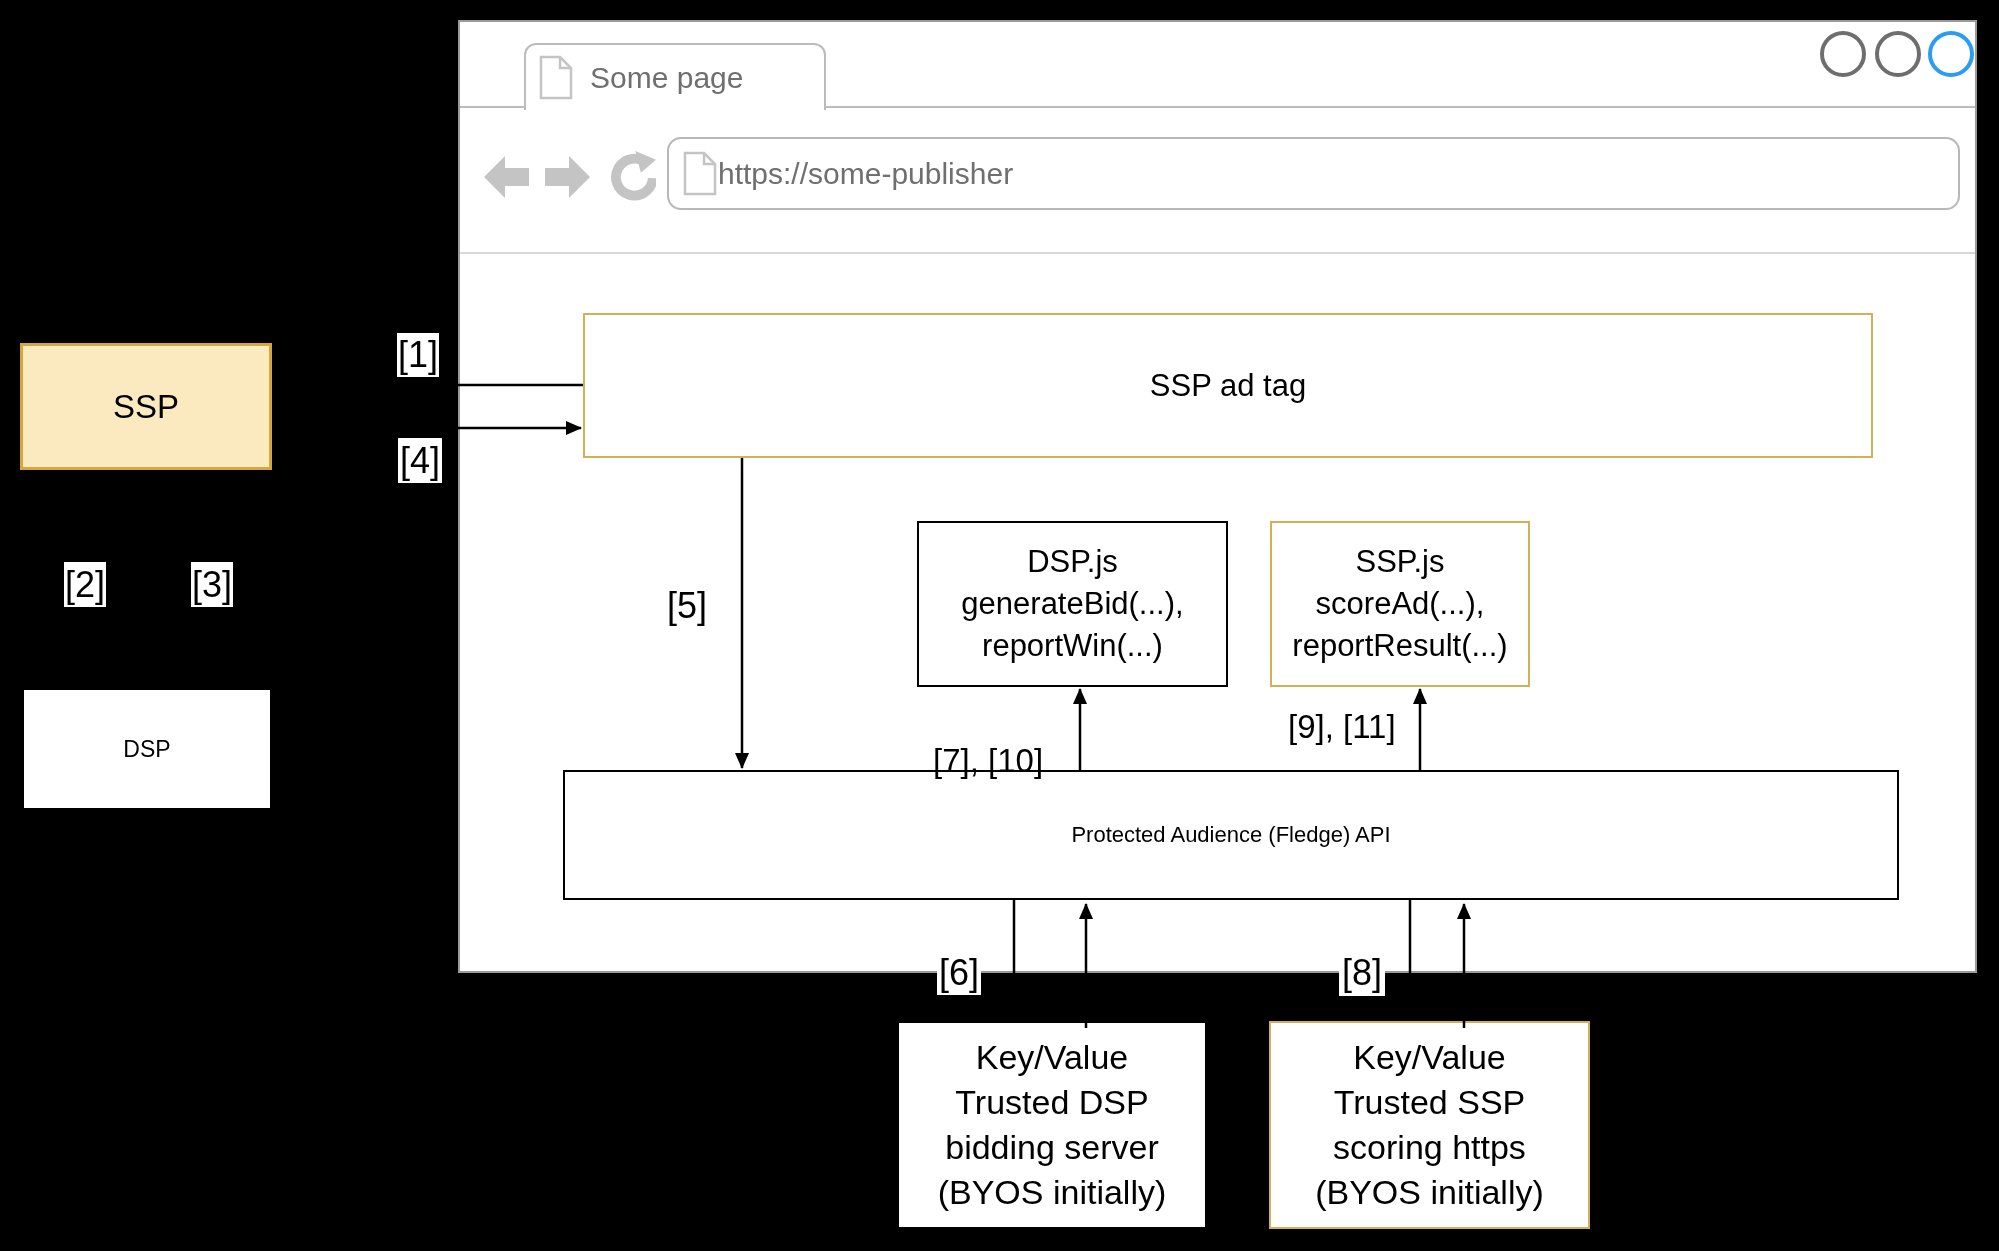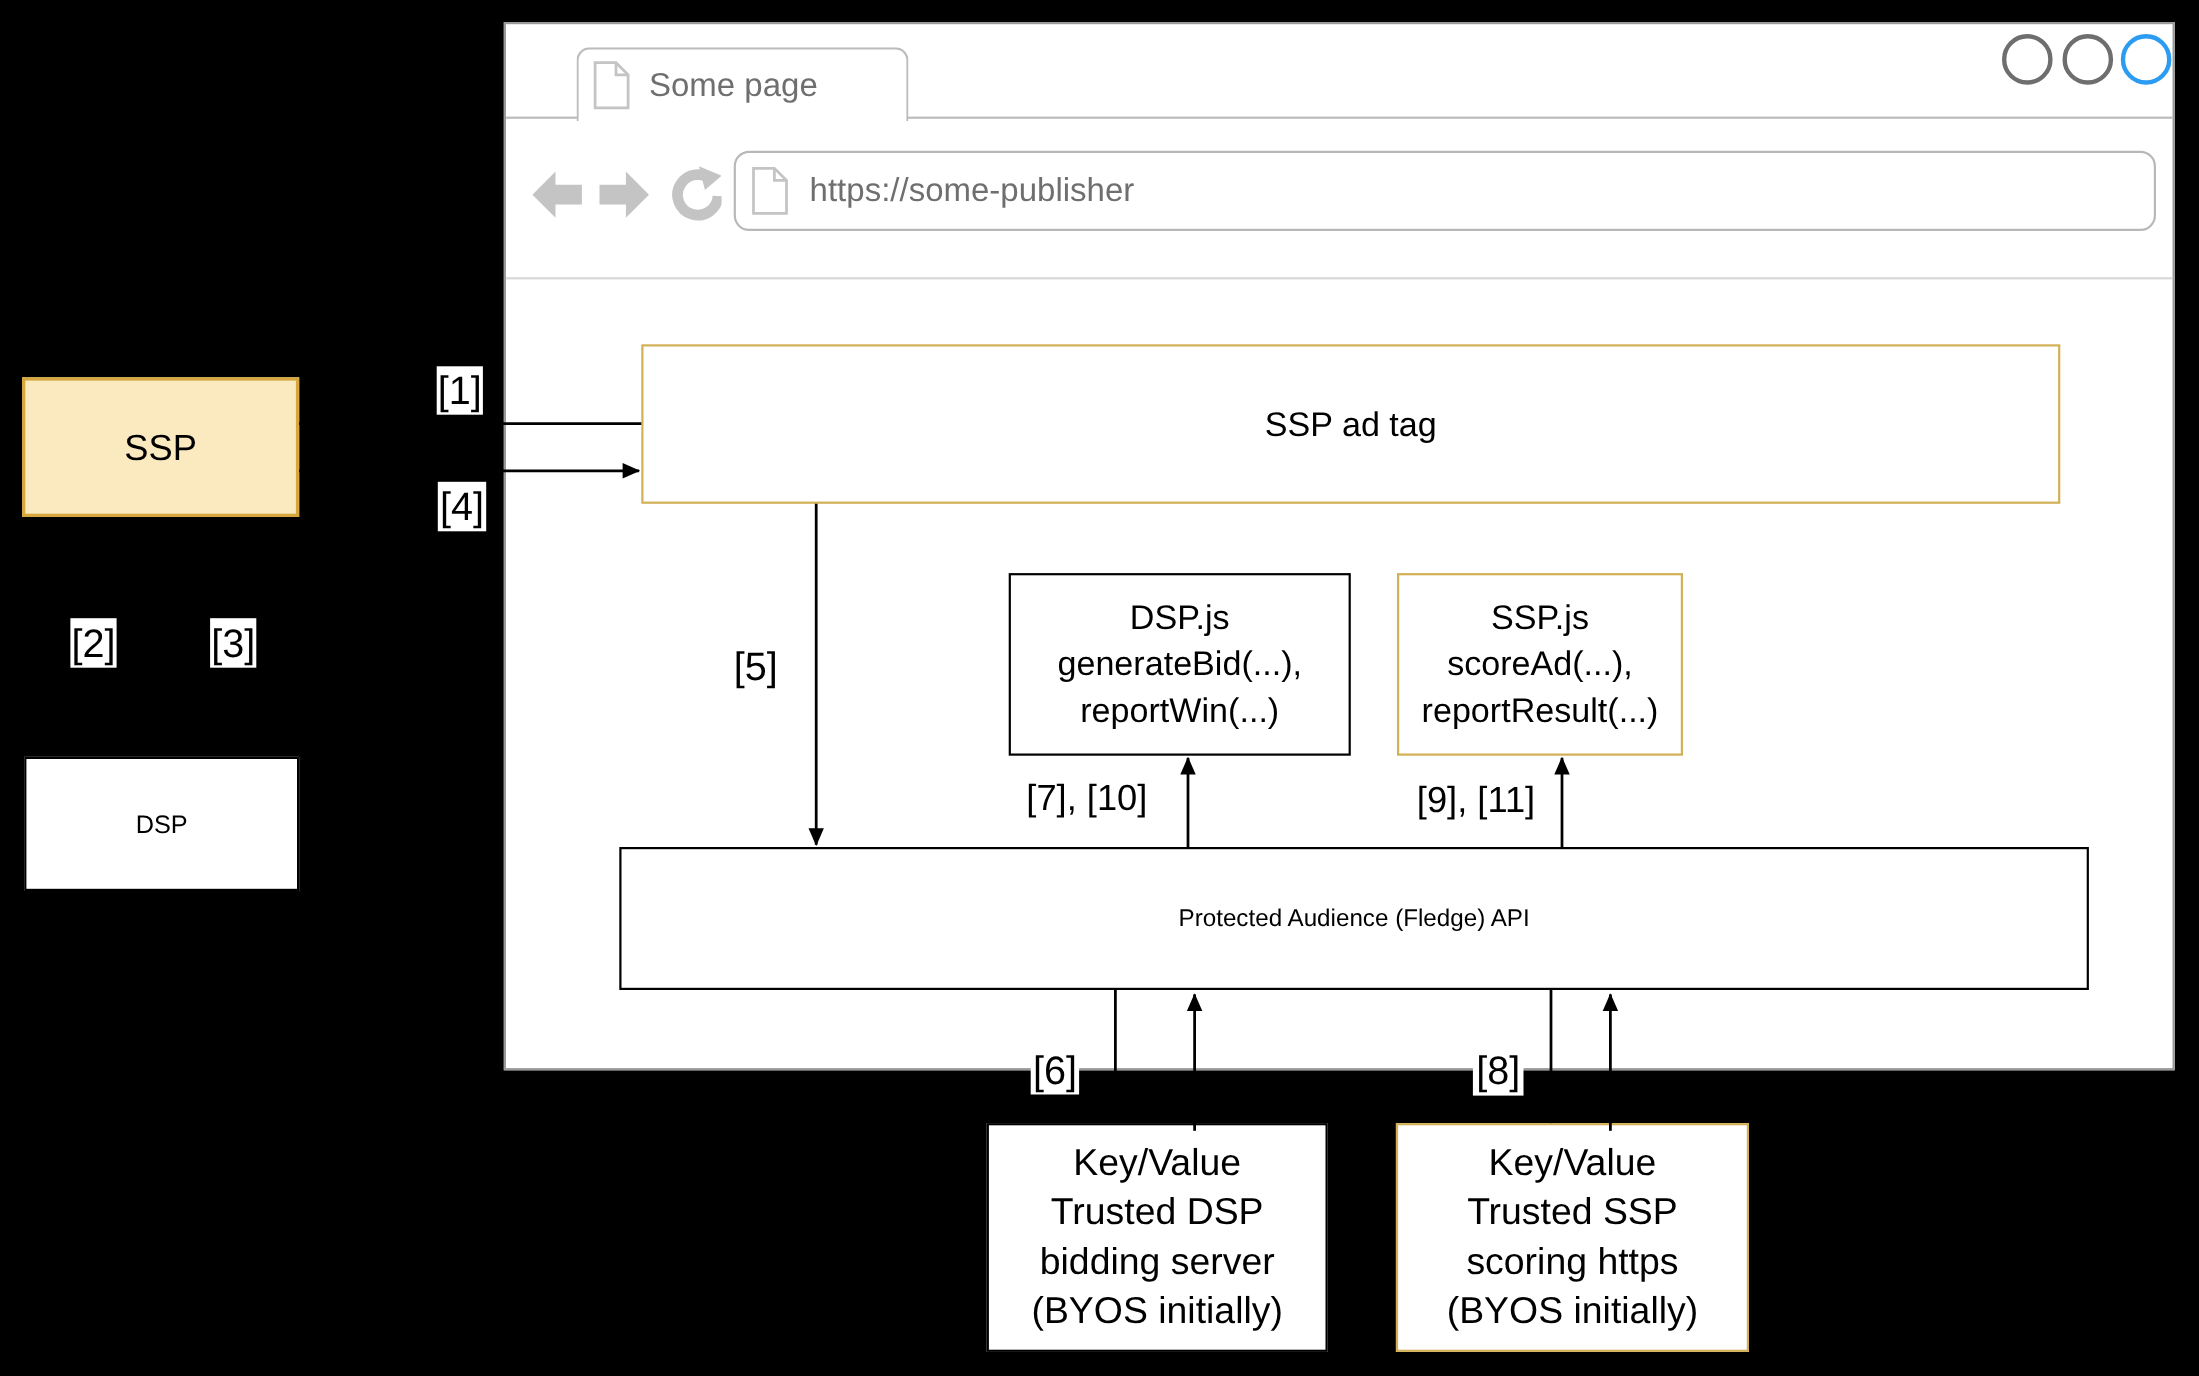--- a/index.html
+++ b/index.html
@@ -14,21 +14,21 @@
   .tab{position:absolute;left:64px;top:21px;width:302px;height:67px;background:#fff;
        border:2px solid #bcbcbc;border-bottom:none;border-radius:12px 12px 0 0;z-index:3;
        display:flex;align-items:center;padding-left:12px;gap:16px;}
   .tab-label{font-size:30px;color:#6f6f6f;white-space:nowrap;}
   .winbtn{position:absolute;top:9px;width:46px;height:46px;border-radius:50%;
           border:4px solid #6e6e6e;background:transparent;}
   .winbtn.blue{border-color:#2b9cf2;}
   .navicon{position:absolute;}
   .urlbar{position:absolute;left:207px;top:115px;width:1293px;height:73px;
           border:2px solid #b8b8b8;border-radius:14px;background:#fff;
-          display:flex;align-items:center;padding-left:13px;gap:18px;}
+          display:flex;align-items:center;padding-left:13px;}
   .url-text{font-size:30px;color:#6f6f6f;white-space:nowrap;}
   .separator{position:absolute;left:0;right:0;top:230px;height:2px;background:#d8d8d8;}
 
   
   .dbox{position:absolute;display:flex;flex-direction:column;align-items:center;
         justify-content:center;text-align:center;color:#000;z-index:4;}
   .yellow{background:#ffffff;border:2px solid #d2b055;}
   .whitebox{background:#fff;border:2px solid #000;}
   .dbox .ln{display:block;}
 
@@ -149,14 +149,14 @@
   <line x1="1464" y1="1028" x2="1464" y2="904" stroke="#000" stroke-width="2.5" marker-end="url(#ah)"></line>
 </svg>
 
 <div class="chip" style="left:397px;top:333px;width:42px;height:44px">[1]</div>
 <div class="chip" style="left:64px;top:562px;width:42px;height:45px">[2]</div>
 <div class="chip" style="left:191px;top:562px;width:42px;height:45px">[3]</div>
 <div class="chip" style="left:398px;top:438px;width:44px;height:45px">[4]</div>
 <div class="chip" style="left:663px;top:585px;width:48px;height:42px">[5]</div>
 <div class="chip" style="left:937px;top:950px;width:44px;height:45px">[6]</div>
 <div class="chip" style="left:1339px;top:950px;width:46px;height:46px">[8]</div>
-<div class="steptext" style="left:933px;top:706px">[7], [10]</div>
+<div class="steptext" style="left:933px;top:742px">[7], [10]</div>
 <div class="steptext" style="left:1288px;top:708px">[9], [11]</div>
 
 </body></html>

